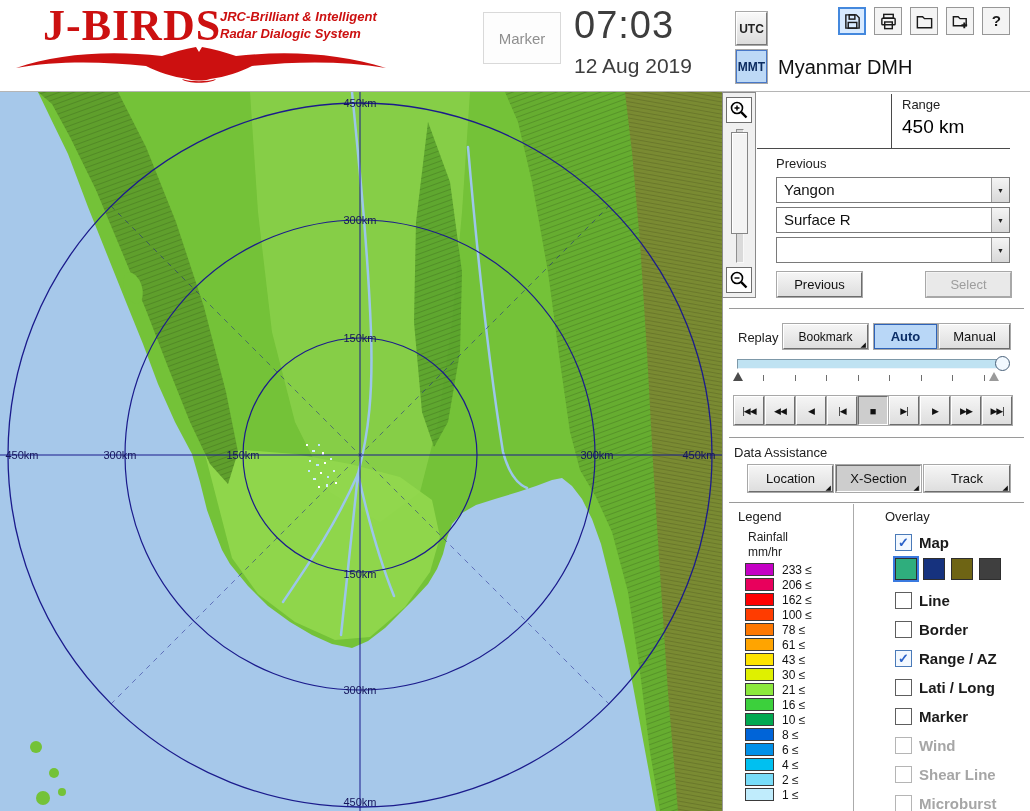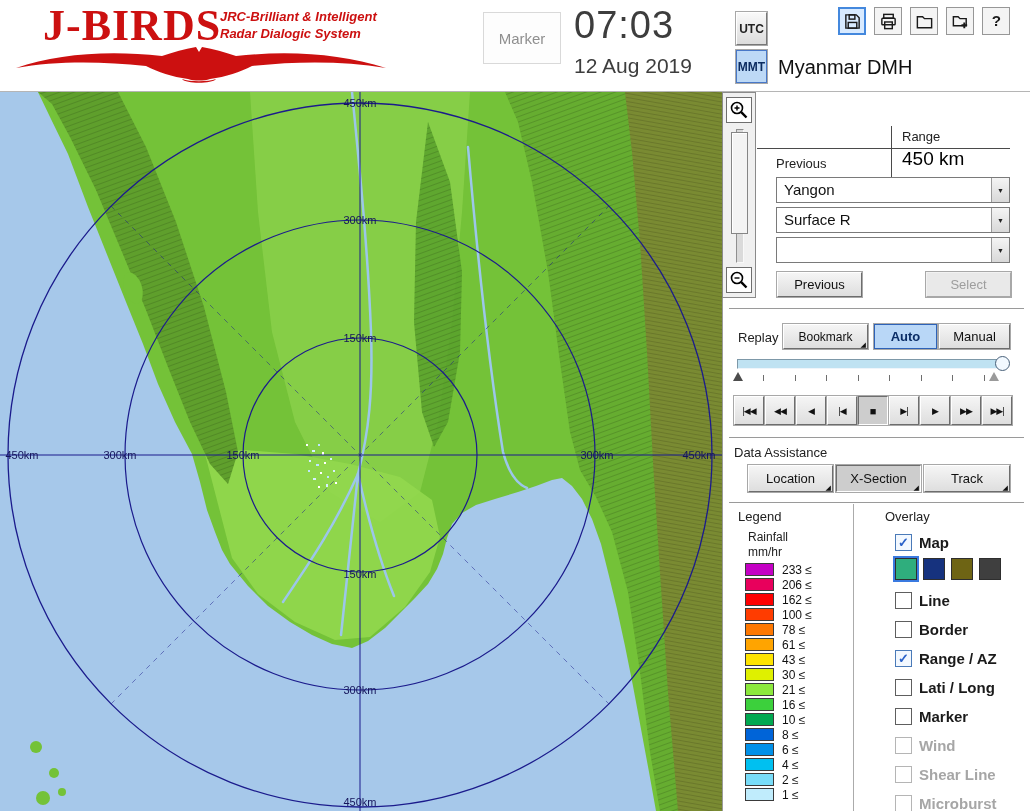--- a/index.html
+++ b/index.html
@@ -52,21 +52,21 @@
   .zthumb { position:absolute; left:-6px; top:2px; width:17px; height:102px; background:#f3f3f3;
             border:1px solid #858585; box-shadow:inset 1px 1px 0 #fff; cursor:grab; }
 
   
   .sidebar { position:absolute; left:722px; top:92px; width:308px; height:719px; background:#fff;
              border-left:1px solid #9a9a9a; overflow:hidden; }
   .sb { position:absolute; }
 
   .range-panel { left:34px; top:2px; width:253px; height:55px; border-bottom:1px solid #4a4a4a; }
   .range-cell { position:absolute; left:134px; top:0; width:119px; height:55px;
-                border-left:1px solid #4a4a4a; padding:3px 8px 0 10px;margin-top:32px; }
+                border-left:1px solid #4a4a4a; padding:3px 8px 0 10px; }
   .range-label { font-size:13px; color:#222; }
   .range-value { font-size:19px; color:#000; margin-top:4px; }
 
   .label13 { font-size:13px; color:#222; }
   .sel-label { left:53px; top:64px; }
 
   .dd { left:53px; width:234px; height:26px; background:#fff; border:1px solid #7a7a7a; cursor:pointer; }
   .dd1 { top:85px; } .dd2 { top:115px; } .dd3 { top:145px; }
   .dd-text { font-size:15px; color:#111; padding-left:7px; line-height:24px; }
   .dd-btn { position:absolute; right:0; top:0; width:18px; height:24px;

